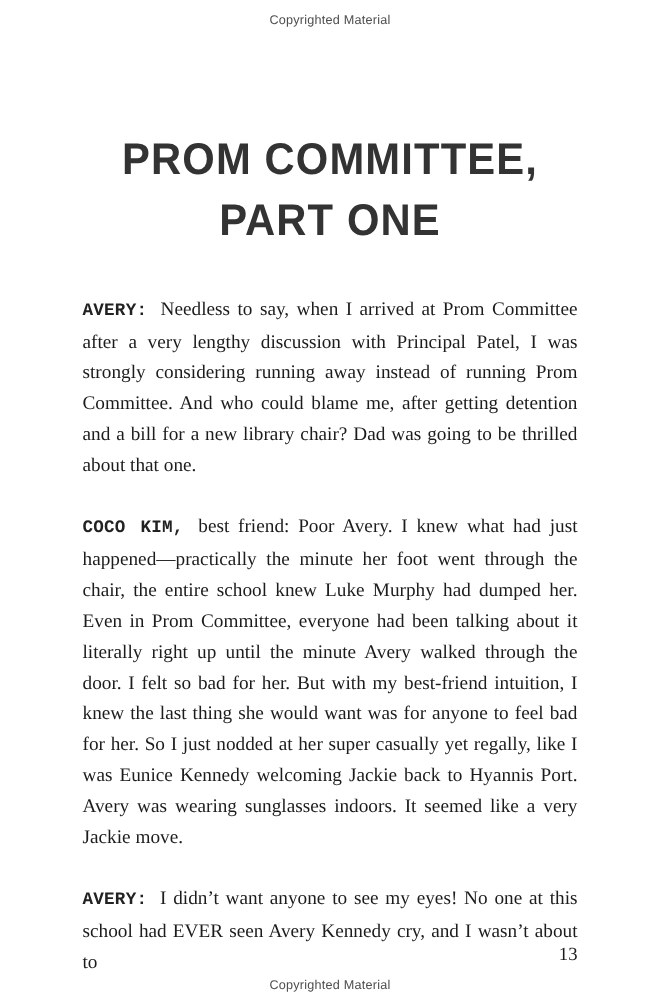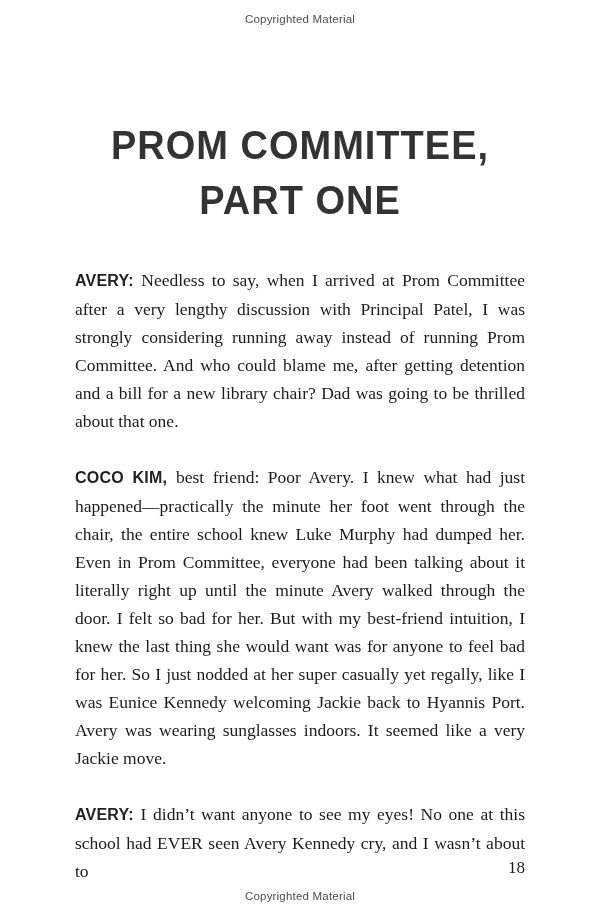--- a/index.html
+++ b/index.html
@@ -56,21 +56,21 @@
     left: 75px;
     width: 450px;
     text-align: justify;
     font-size: 17.5px;
     line-height: 28px;
   }
   .body-text p {
     margin: 0 0 28px 0;
   }
   .seg-speaker {
-    font-family: Liberation Sans, sans-serif;
+    font-family: Liberation Mono, monospace;
     font-weight: 700;
     font-size: 16px;
     letter-spacing: 0.2px;
     color: #222222;
   }
   .seg-body {
     font-style: normal;
   }
   .seg-italic {
   }
@@ -95,17 +95,17 @@
     <span class="title-line">PROM COMMITTEE,</span>
     <span class="title-line">PART ONE</span>
   </h1>
 
   <div class="body-text">
     <p class="paragraph"><span class="seg-speaker">AVERY: </span><span class="seg-body">Needless to say, when I arrived at Prom Committee after a </span><span class="seg-italic">very</span><span class="seg-body"> lengthy discussion with Principal Patel, I was strongly considering running away instead of running Prom Committee. And who could blame me, after getting detention </span><span class="seg-italic">and</span><span class="seg-body"> a bill for a new library chair? Dad was going to be </span><span class="seg-italic">thrilled</span><span class="seg-body"> about that one.</span></p>
     <p class="paragraph"><span class="seg-speaker">COCO KIM, </span><span class="seg-italic">best friend</span><span class="seg-body">: Poor Avery. I knew what had just happened—practically the minute her foot went through the chair, the entire school knew Luke Murphy had dumped her. Even in Prom Committee, everyone had been talking about it literally right up until the minute Avery walked through the door. I felt so bad for her. But with my best-friend intuition, I knew the last thing she would want was for anyone to feel bad for her. So I just nodded at her super casually yet regally, like I was Eunice Kennedy welcoming Jackie back to Hyannis Port. Avery was wearing sunglasses indoors. It seemed like a very Jackie move.</span></p>
     <p class="paragraph"><span class="seg-speaker">AVERY: </span><span class="seg-body">I didn’t want anyone to see my eyes! No one at this school had EVER seen Avery Kennedy cry, and I wasn’t about to</span></p>
   </div>
 
-  <div class="page-number">18</div>
+  <div class="page-number">13</div>
 
   <div class="copyright bottom">Copyrighted Material</div>
 
 </div>
 
 </body></html>

